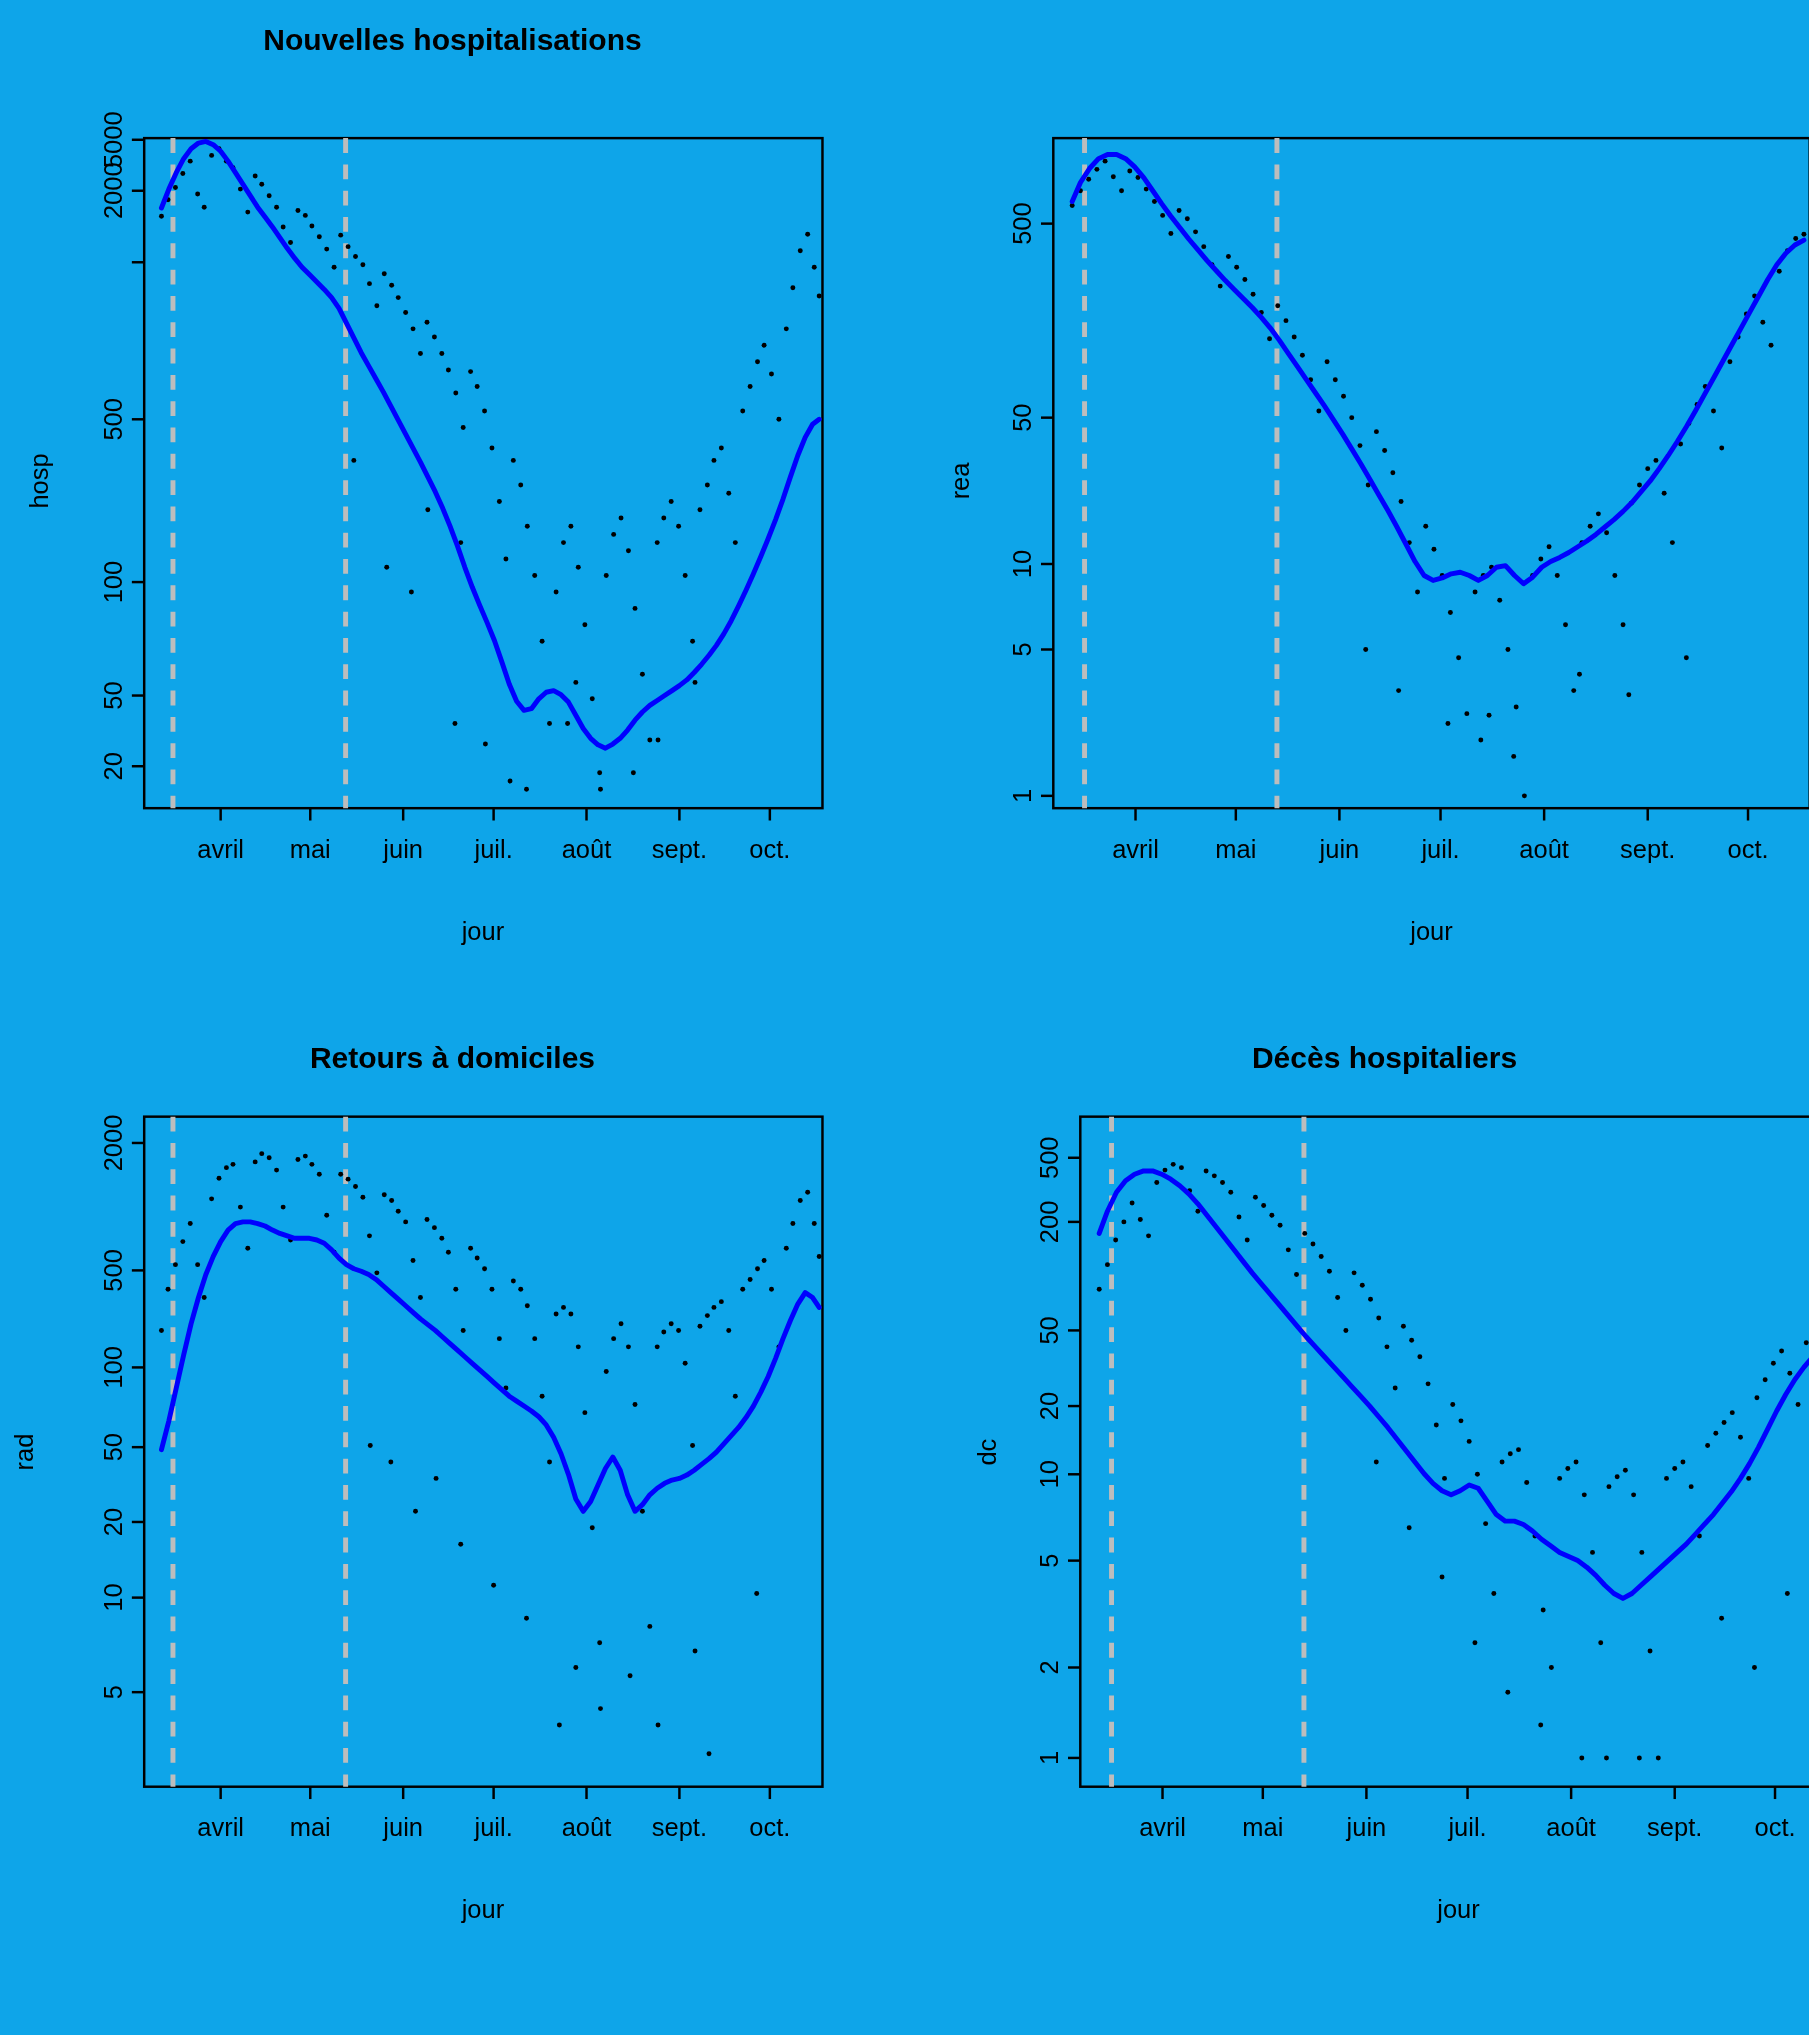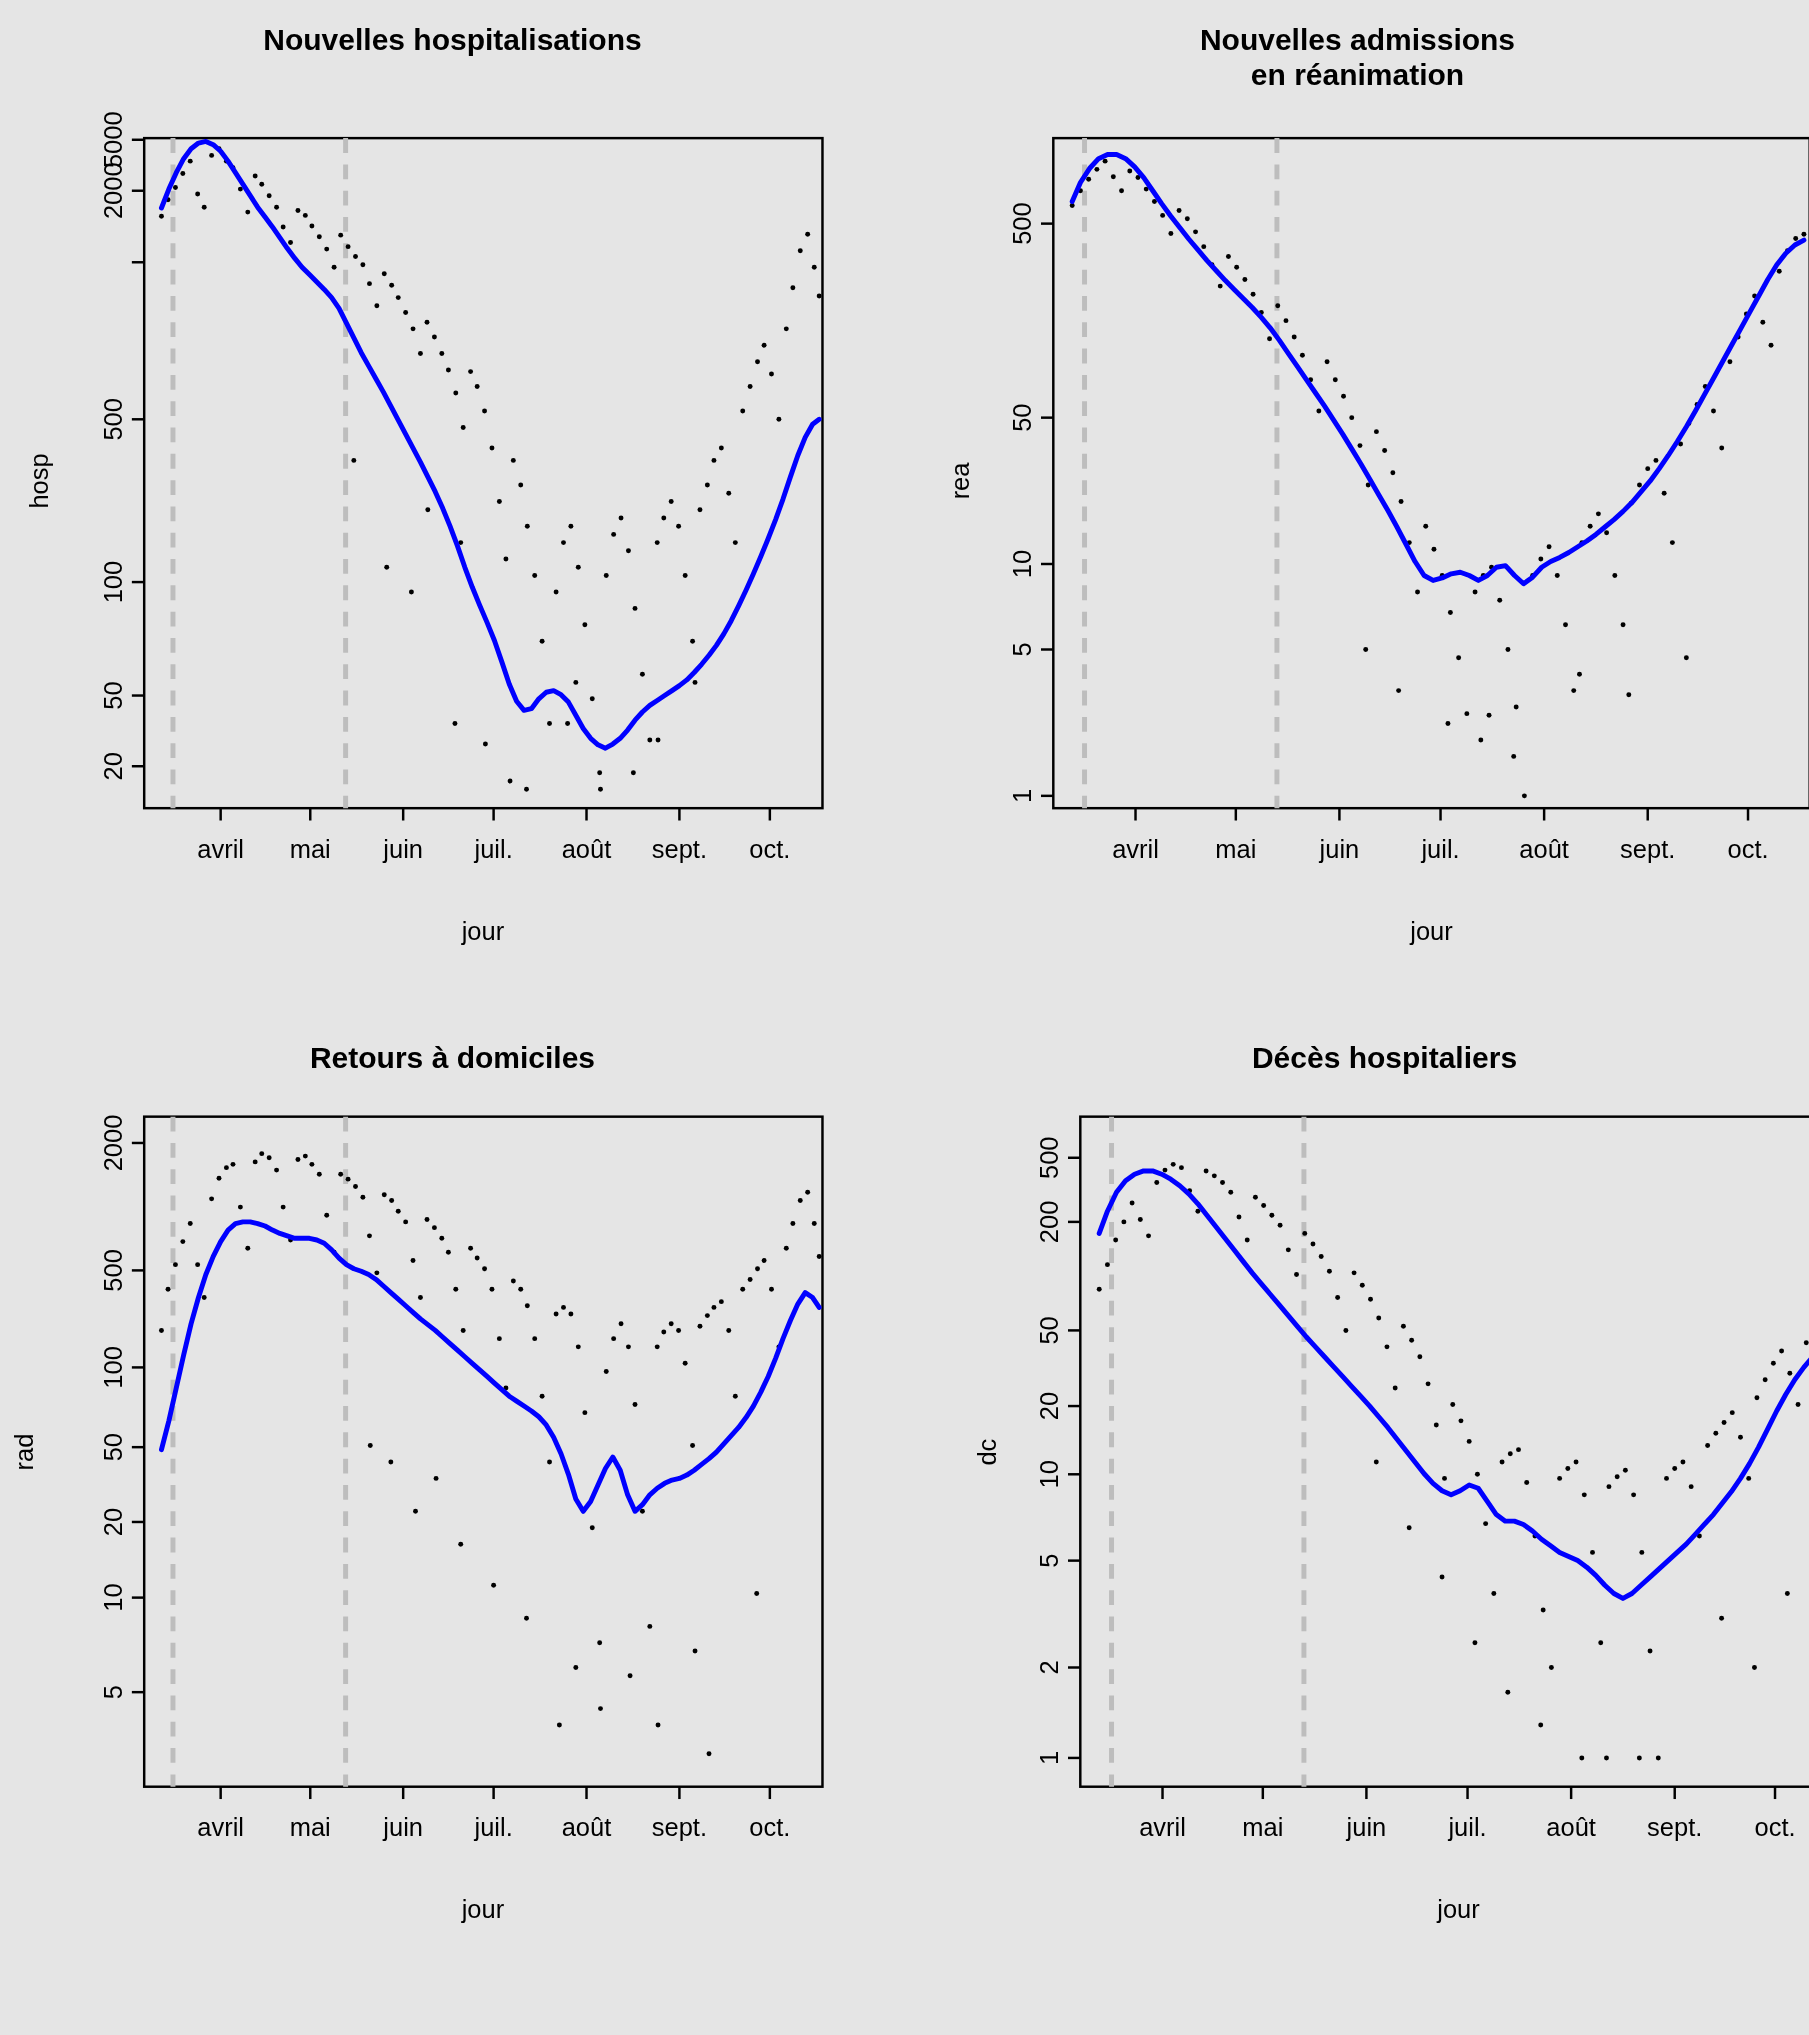--- a/index.html
+++ b/index.html
@@ -5,21 +5,21 @@
   * { box-sizing: border-box; }
   html, body {
     margin: 0; padding: 0;
     width: 1809px; height: 2036px;
     background: #ffffff;
     font-family: "Liberation Sans", sans-serif;
   }
   #page {
     position: relative;
     width: 1809px; height: 2036px;
-    background: #e5e5e5;
+    background: #0ea5e9;
   }
   .panel {
     position: absolute;
     width: 905px;
     height: 1017px;
   }
   #panel-hosp { left: 0; top: 0; }
   #panel-rea  { left: 905px; top: 0; }
   #panel-rad  { left: 0; top: 1018px; }
   #panel-dc   { left: 932px; top: 1018px; }
@@ -200,22 +200,20 @@
             <circle cx="560" cy="660" r="3"></circle>
             <circle cx="430" cy="560" r="3"></circle>
         </g>
 
         <path d="M196,253 L205,230 L214,210 L223,193 L232,181 L241,174 L250,172 L259,176 L268,184 L277,196 L286,210 L295,224 L304,238 L313,252 L322,264 L331,276 L340,289 L349,302 L358,314 L367,325 L376,334 L385,343 L394,352 L403,362 L412,375 L421,393 L430,411 L439,429 L448,445 L457,461 L466,477 L475,494 L484,511 L493,528 L502,545 L511,562 L520,580 L529,598 L538,618 L547,640 L556,664 L565,690 L574,714 L583,736 L592,757 L601,779 L610,805 L619,832 L628,853 L637,864 L646,862 L655,850 L664,842 L673,840 L682,845 L691,854 L700,870 L709,886 L718,898 L727,906 L736,910 L745,905 L754,898 L763,888 L772,876 L781,866 L790,858 L799,852 L808,846 L817,840 L826,834 L835,827 L844,818 L853,808 L862,797 L871,785 L880,771 L889,755 L898,737 L907,718 L916,698 L925,677 L934,655 L943,632 L952,607 L961,580 L970,554 L979,532 L988,516 L996,510" fill="none" stroke="#0000ff" stroke-width="6" stroke-linejoin="round" stroke-linecap="round"></path>
       </svg>
     </div>
   </div>
 
   <div class="panel" id="panel-rea">
-    <div class="panel-title" style="top:23px;">Nouvelles admissions
-en réanimation</div>
     <div class="svgwrap">
       <svg viewBox="0 0 1100 1237" width="905" height="1017">
         <rect x="180" y="168" width="920" height="815" fill="none" stroke="#000" stroke-width="3"></rect>
 
         <g>
           <line x1="180" y1="272" x2="165" y2="272" stroke="#000" stroke-width="3"></line>
           <line x1="180" y1="508" x2="165" y2="508" stroke="#000" stroke-width="3"></line>
           <line x1="180" y1="686" x2="165" y2="686" stroke="#000" stroke-width="3"></line>
           <line x1="180" y1="790" x2="165" y2="790" stroke="#000" stroke-width="3"></line>
           <line x1="180" y1="968" x2="165" y2="968" stroke="#000" stroke-width="3"></line>

